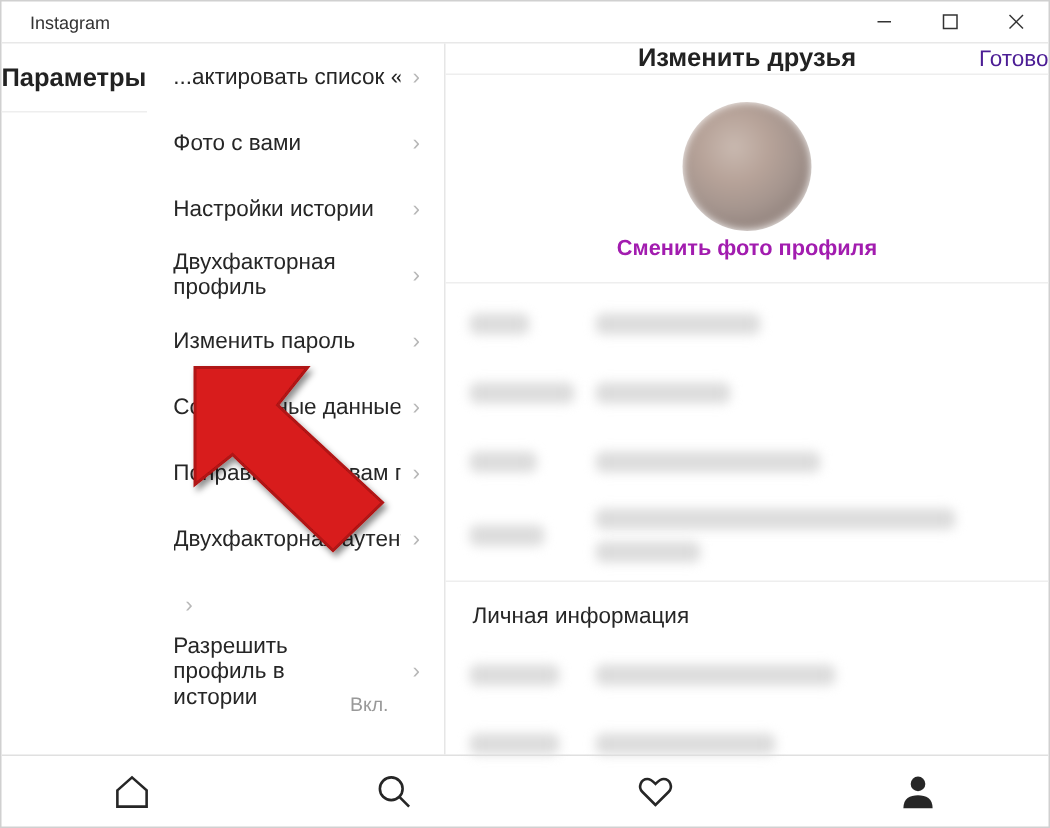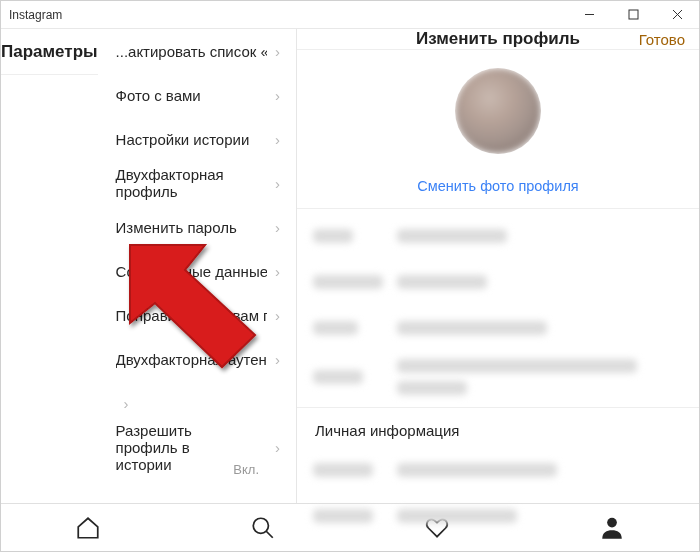--- a/index.html
+++ b/index.html
@@ -1,36 +1,36 @@
 <!DOCTYPE html>
 <html><head>
 <meta charset="utf-8">
 <style>
   * { box-sizing: border-box; margin: 0; padding: 0; }
   body { font-family: -apple-system, "Segoe UI", Arial, sans-serif; background: #fff; width: 700px; height: 552px; overflow: hidden; border:1px solid #d0d0d0;}
-  .titlebar { height: 28px; display:flex; align-items:center; justify-content:space-between; padding:0 0 0 8px; font-size:12px; color:#333; border-bottom:1px solid #e8e8e8;}
+  .titlebar { height: 28px; display:flex; align-items:center; justify-content:space-between; padding:0 0 0 19px; font-size:12px; color:#333; border-bottom:1px solid #e8e8e8;}
   .titlebar-controls { display:flex; height:100%; }
   .tb-btn { width:44px; display:flex; align-items:center; justify-content:center; }
   .tb-btn svg { stroke:#333; }
   .main { display:flex; height: calc(100% - 28px - 48px); }
   .sidebar { width: 296px; border-right:1px solid #e6e6e6; display:flex; flex-direction:row; }
   .sidebar-header { height:46px; display:flex; align-items:center; justify-content:center; font-size:17px; font-weight:600; color:#222; border-bottom:1px solid #eee; }
   .settings-list { flex:1; overflow:hidden; }
   .setting-item { display:flex; align-items:center; justify-content:space-between; padding:0 16px 0 18px; height:44px; font-size:15px; color:#262626; border-bottom:0; cursor:pointer; }
   .setting-item .chev { color:#b8b8b8; flex-shrink:0; margin-left:8px;}
   .setting-item .right { display:flex; align-items:center; gap:8px; }
   .vkl { font-size:13px; color:#999;margin-top:45px;}
   .truncated { white-space:nowrap; overflow:hidden; text-overflow:clip; max-width:210px; }
   .content { flex:1; display:flex; flex-direction:column; }
   .content-header { height:46px; display:flex; align-items:center; justify-content:center; position:relative; border-bottom:1px solid #eee; font-size:17px; font-weight:600; color:#222;}
-  .done-btn { position:absolute; right:14px; font-size:15px; font-weight:400; color:#a16207; }
+  .done-btn { position:absolute; right:0; font-size:15px; font-weight:400; color:#4c1d95; }
   .profile-section { display:flex; flex-direction:column; align-items:center; padding:18px 0 14px 0; border-bottom:1px solid #eee;}
   .avatar { width:86px; height:86px; border-radius:50%; background: radial-gradient(circle at 40% 35%, #c9b9b0 0, #b7a399 30%, #a5958e 55%, #978882 70%, #cbbab2 100%); filter: blur(3px);}
   .avatar-wrap { width:86px; height:86px; border-radius:50%; overflow:hidden;}
-  .change-photo { margin-top:24px; color:#3b82f6; font-size:14.5px; font-weight:400; }
+  .change-photo { margin-top:4px; color:#a21caf; font-size:14.5px; font-weight:700; }
   .fields { padding:4px 0; }
   .field-row { display:flex; align-items:center; height:46px; padding:0 16px; }
   .field-label { width:84px; flex-shrink:0; }
   .blob { background:#dcdcdc; border-radius:5px; filter: blur(3.5px); height:14px; }
   .section-title { font-size:15px; font-weight:400; padding:14px 18px 8px 18px; color:#262626;}
   .divider { height:1px; background:#eee; margin:4px 0 0 0;}
   .bottom-nav { height:48px; border-top:1px solid #e0e0e0; display:flex; align-items:center; justify-content:space-around; }
   .nav-btn { width:28px; height:28px; display:flex; align-items:center; justify-content:center;}
   .arrow-overlay { position:absolute; pointer-events:none; }
 </style>
@@ -105,21 +105,21 @@
             <span class="vkl">Вкл.</span>
             <span class="chev">›</span>
           </span>
       </div>
 
     </div>
   </div>
 
   <div class="content">
     <div class="content-header">
-      <span>Изменить профиль</span>
+      <span>Изменить друзья</span>
       <span class="done-btn">Готово</span>
     </div>
     <div class="profile-section">
       <div class="avatar-wrap">
           <div class="avatar"></div>
         </div>
       <div class="change-photo">Сменить фото профиля</div>
     </div>
     <div class="fields">
       <div class="field-row">

